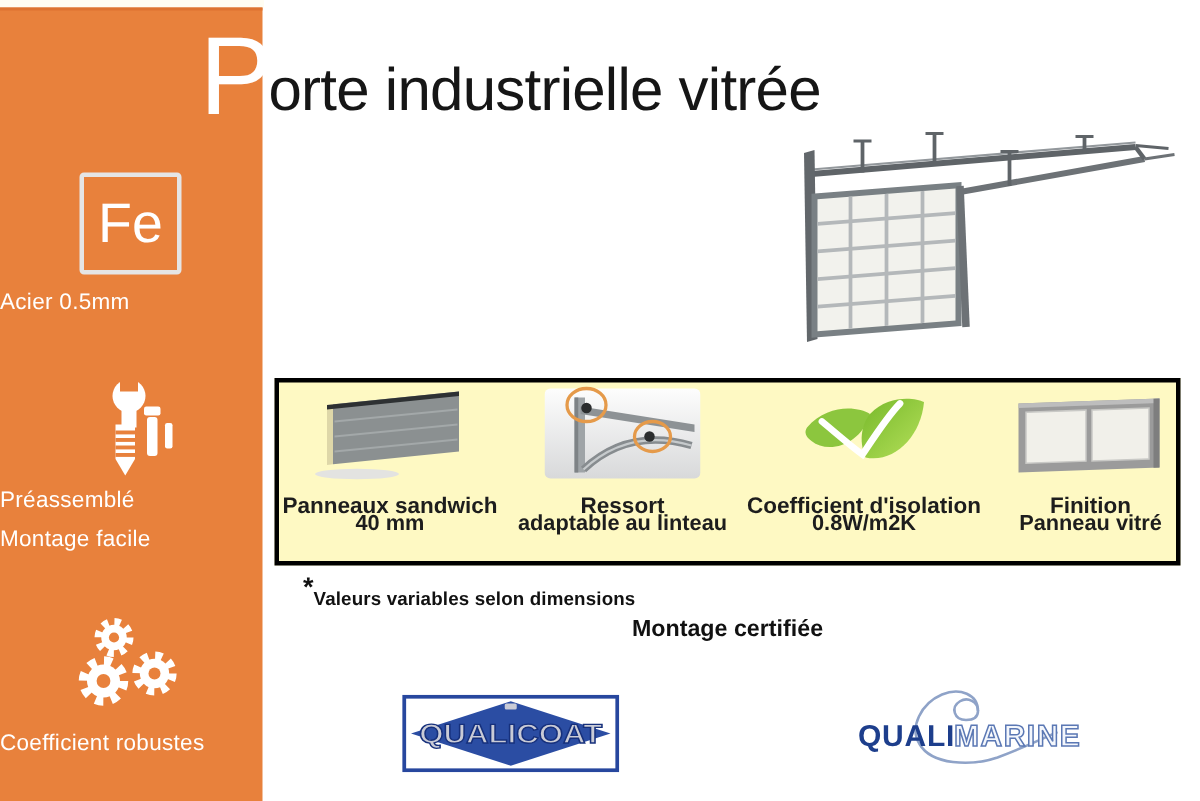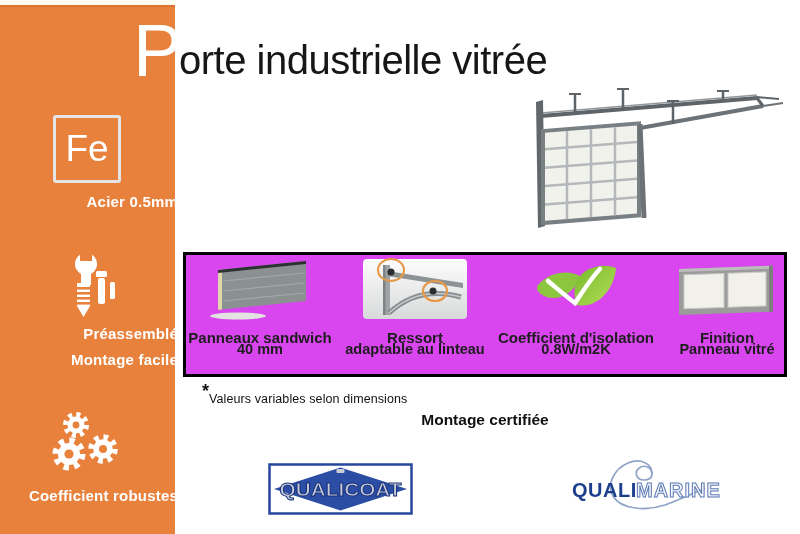--- a/index.html
+++ b/index.html
@@ -1,37 +1,37 @@
 <!DOCTYPE html>
 <html><head>
 <meta charset="utf-8">
 <style>
   html,body{margin:0;padding:0;background:#fff;}
   .stage{position:relative;width:800px;height:534px;overflow:hidden;background:#ffffff;font-family:"Liberation Sans",sans-serif;}
   
   .top-strip{position:absolute;left:0;top:0;width:176px;height:5px;background:#FFFDF2;}
   .sidebar{position:absolute;left:0;top:5px;width:175px;height:529px;background:#E8813C;border-top:2px solid #DD7330;}
-  .sidebar .lbl{position:absolute;left:0;width:178px;text-align:right;color:#fff;font-weight:700;font-size:15px;letter-spacing:.2px;}
+  .sidebar .lbl{position:absolute;left:0;width:178px;text-align:left;color:#fff;font-weight:400;font-size:15px;letter-spacing:.2px;}
   .fe-box{position:absolute;left:53px;top:108px;width:62px;height:62px;border:3px solid #e5e5e5;border-radius:3px;
           display:flex;align-items:center;justify-content:center;color:#fff;font-size:37px;font-weight:500;}
   
   .title-p{position:absolute;left:133px;top:14px;font-size:74px;line-height:1;color:#fff;font-weight:500;z-index:3;}
   .title-rest{position:absolute;left:179px;top:40px;font-size:40px;line-height:1;color:#161616;letter-spacing:-.5px;z-index:3;}
   
   .door-svg{position:absolute;left:505px;top:84px;}
   
-  .feature-box{position:absolute;left:183px;top:252px;width:598px;height:119px;border:3px solid #000;background:#d946ef;}
+  .feature-box{position:absolute;left:183px;top:252px;width:598px;height:119px;border:3px solid #000;background:#fef9c3;}
   .fcol{position:absolute;transform:translateX(-50%);width:184px;text-align:center;}
   .fcol .icon{display:flex;justify-content:center;align-items:flex-end;height:64px;}
   .fline1{position:absolute;transform:translateX(-50%);width:190px;text-align:center;top:74px;font-size:15px;font-weight:700;color:#1d1d1d;}
   .fline2{position:absolute;transform:translateX(-50%);width:190px;text-align:center;top:86px;font-size:14.5px;font-weight:600;color:#1d1d1d;}
   
   .footnote{position:absolute;left:202px;top:381px;color:#111;}
   .footnote .star{font-size:18px;font-weight:700;vertical-align:6px;}
-  .footnote .txt{font-size:12.5px;font-weight:400;letter-spacing:.1px;margin-top:28px;}
+  .footnote .txt{font-size:12.5px;font-weight:700;letter-spacing:.1px;margin-top:28px;}
   .cert-heading{position:absolute;left:183px;top:411px;width:604px;text-align:center;font-size:15.5px;font-weight:700;color:#111;}
   .logo-qualicoat{position:absolute;left:268px;top:463px;}
   .logo-qualimarine{position:absolute;left:552px;top:452px;}
 </style>
 </head>
 <body>
 
 <div class="stage">
 
   <div class="top-strip"></div>

